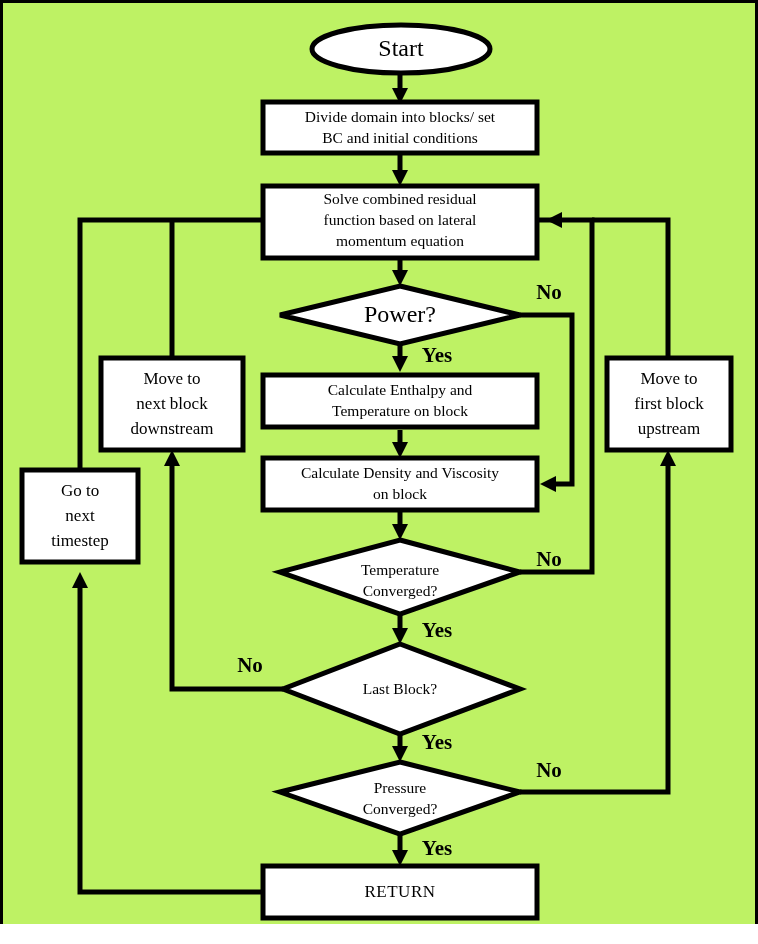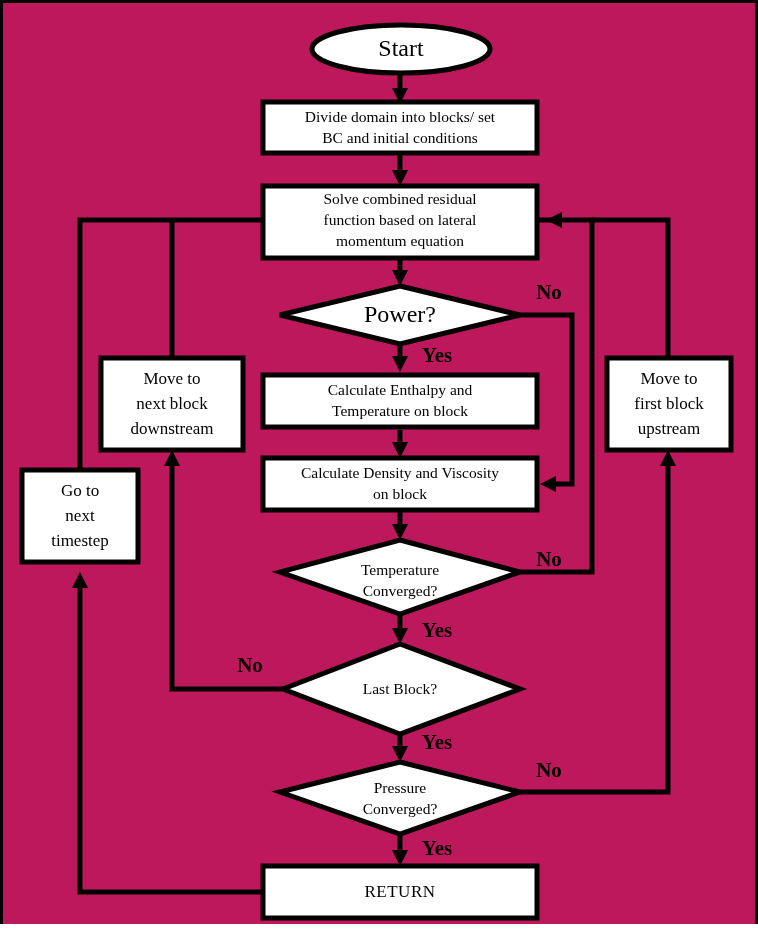--- a/index.html
+++ b/index.html
@@ -4,21 +4,21 @@
 <style>
   html, body {
     margin: 0;
     padding: 0;
     background: #ffffff;
   }
   #page {
     position: relative;
     width: 758px;
     height: 924px;
-    background: #be185d;
+    background: #bef264;
     box-sizing: border-box;
     overflow: hidden;
   }
   svg#flowchart {
     display: block;
     width: 758px;
     height: 944px;
   }
   .node-text {
     font-family: "Liberation Serif", "DejaVu Serif", serif;

